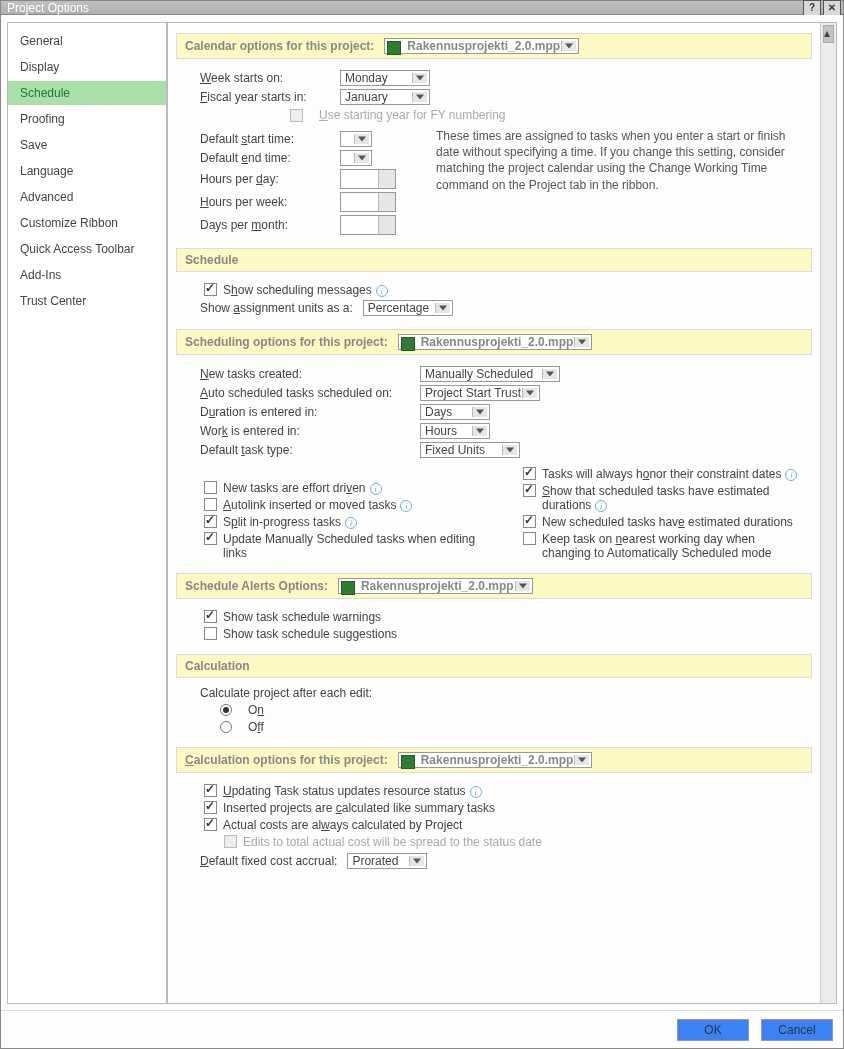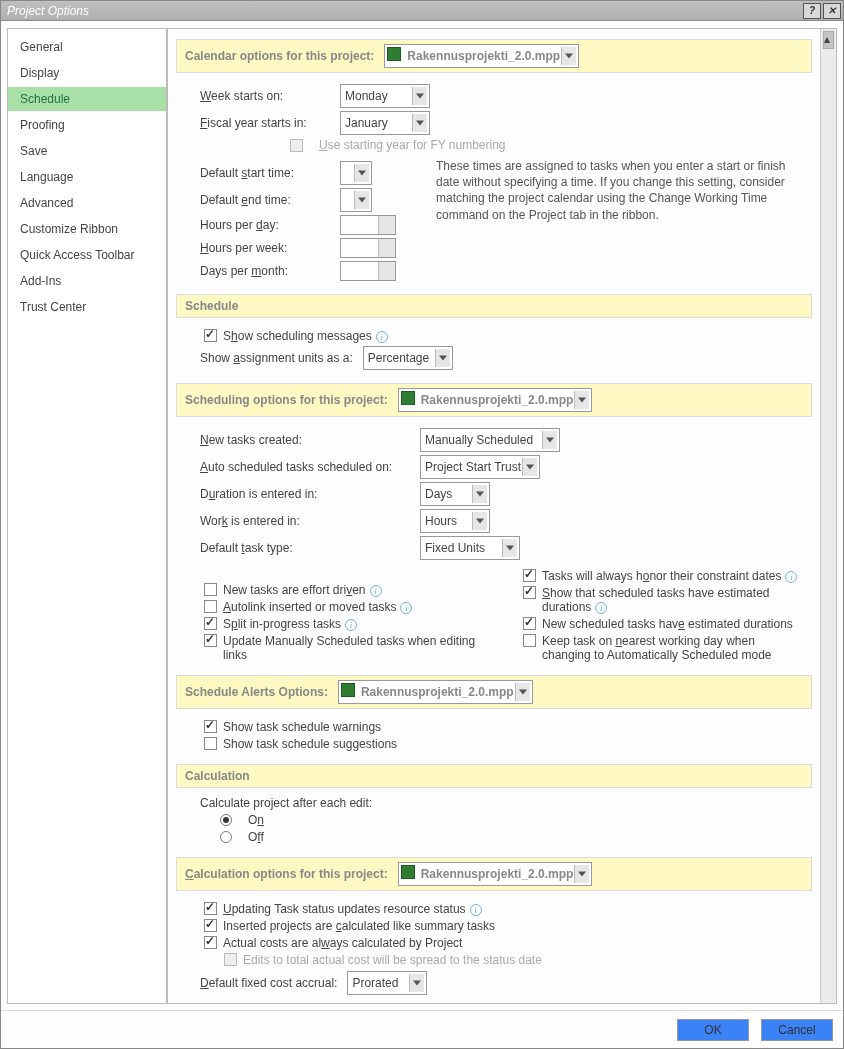--- a/index.html
+++ b/index.html
@@ -17,24 +17,23 @@
     width:844px; height:1049px;
     border:1px solid #888;
     background:#fdfdfd;
     display:flex; flex-direction:column;
   }
   .titlebar {
     background: linear-gradient(#bfbfbf,#b0b0b0);
     color:#fff;
     display:flex; align-items:center; justify-content:space-between;
     padding:0 2px 0 6px;
-    height:20px;
+    height:14px;
     font-size:12px;
     border-bottom:1px solid #888;
-    font-style:italic;
   }
   .title-text { color:#fff; font-weight:normal; }
   .title-buttons { display:flex; gap:2px; }
   .title-btn {
     width:18px; height:16px; border:1px solid #555; background:#d8d8d8;
     display:flex; align-items:center; justify-content:center;
     font-size:10px; font-weight:bold; color:#333;
   }
   .body {
     flex:1; display:flex; overflow:hidden;
@@ -86,21 +85,21 @@
     margin-top:6px;
   }
   .section-title { color:#888; font-weight:bold; }
   .section-body { padding:8px 6px 4px 24px; }
   .row { display:flex; align-items:center; gap:10px; margin:3px 0; }
   .row label, .lbl { min-width:130px; }
   .lbl-wide { min-width:210px; }
   .select {
     display:inline-flex; align-items:center;
     border:1px solid #999; background:#fff;
-    height:24px; padding:0 18px 0 4px;
+    height:16px; padding:0 18px 0 4px;
     position:relative; min-width:70px;
   }
   .select::after {
     content:""; position:absolute; right:2px; top:2px; bottom:2px; width:14px;
     background:#e6e6e6; border-left:1px solid #bbb;
   }
   .select .arrow {
     position:absolute; right:5px; top:50%; transform:translateY(-50%);
     width:0; height:0; border-left:4px solid transparent; border-right:4px solid transparent;
     border-top:5px solid #555; z-index:1;

